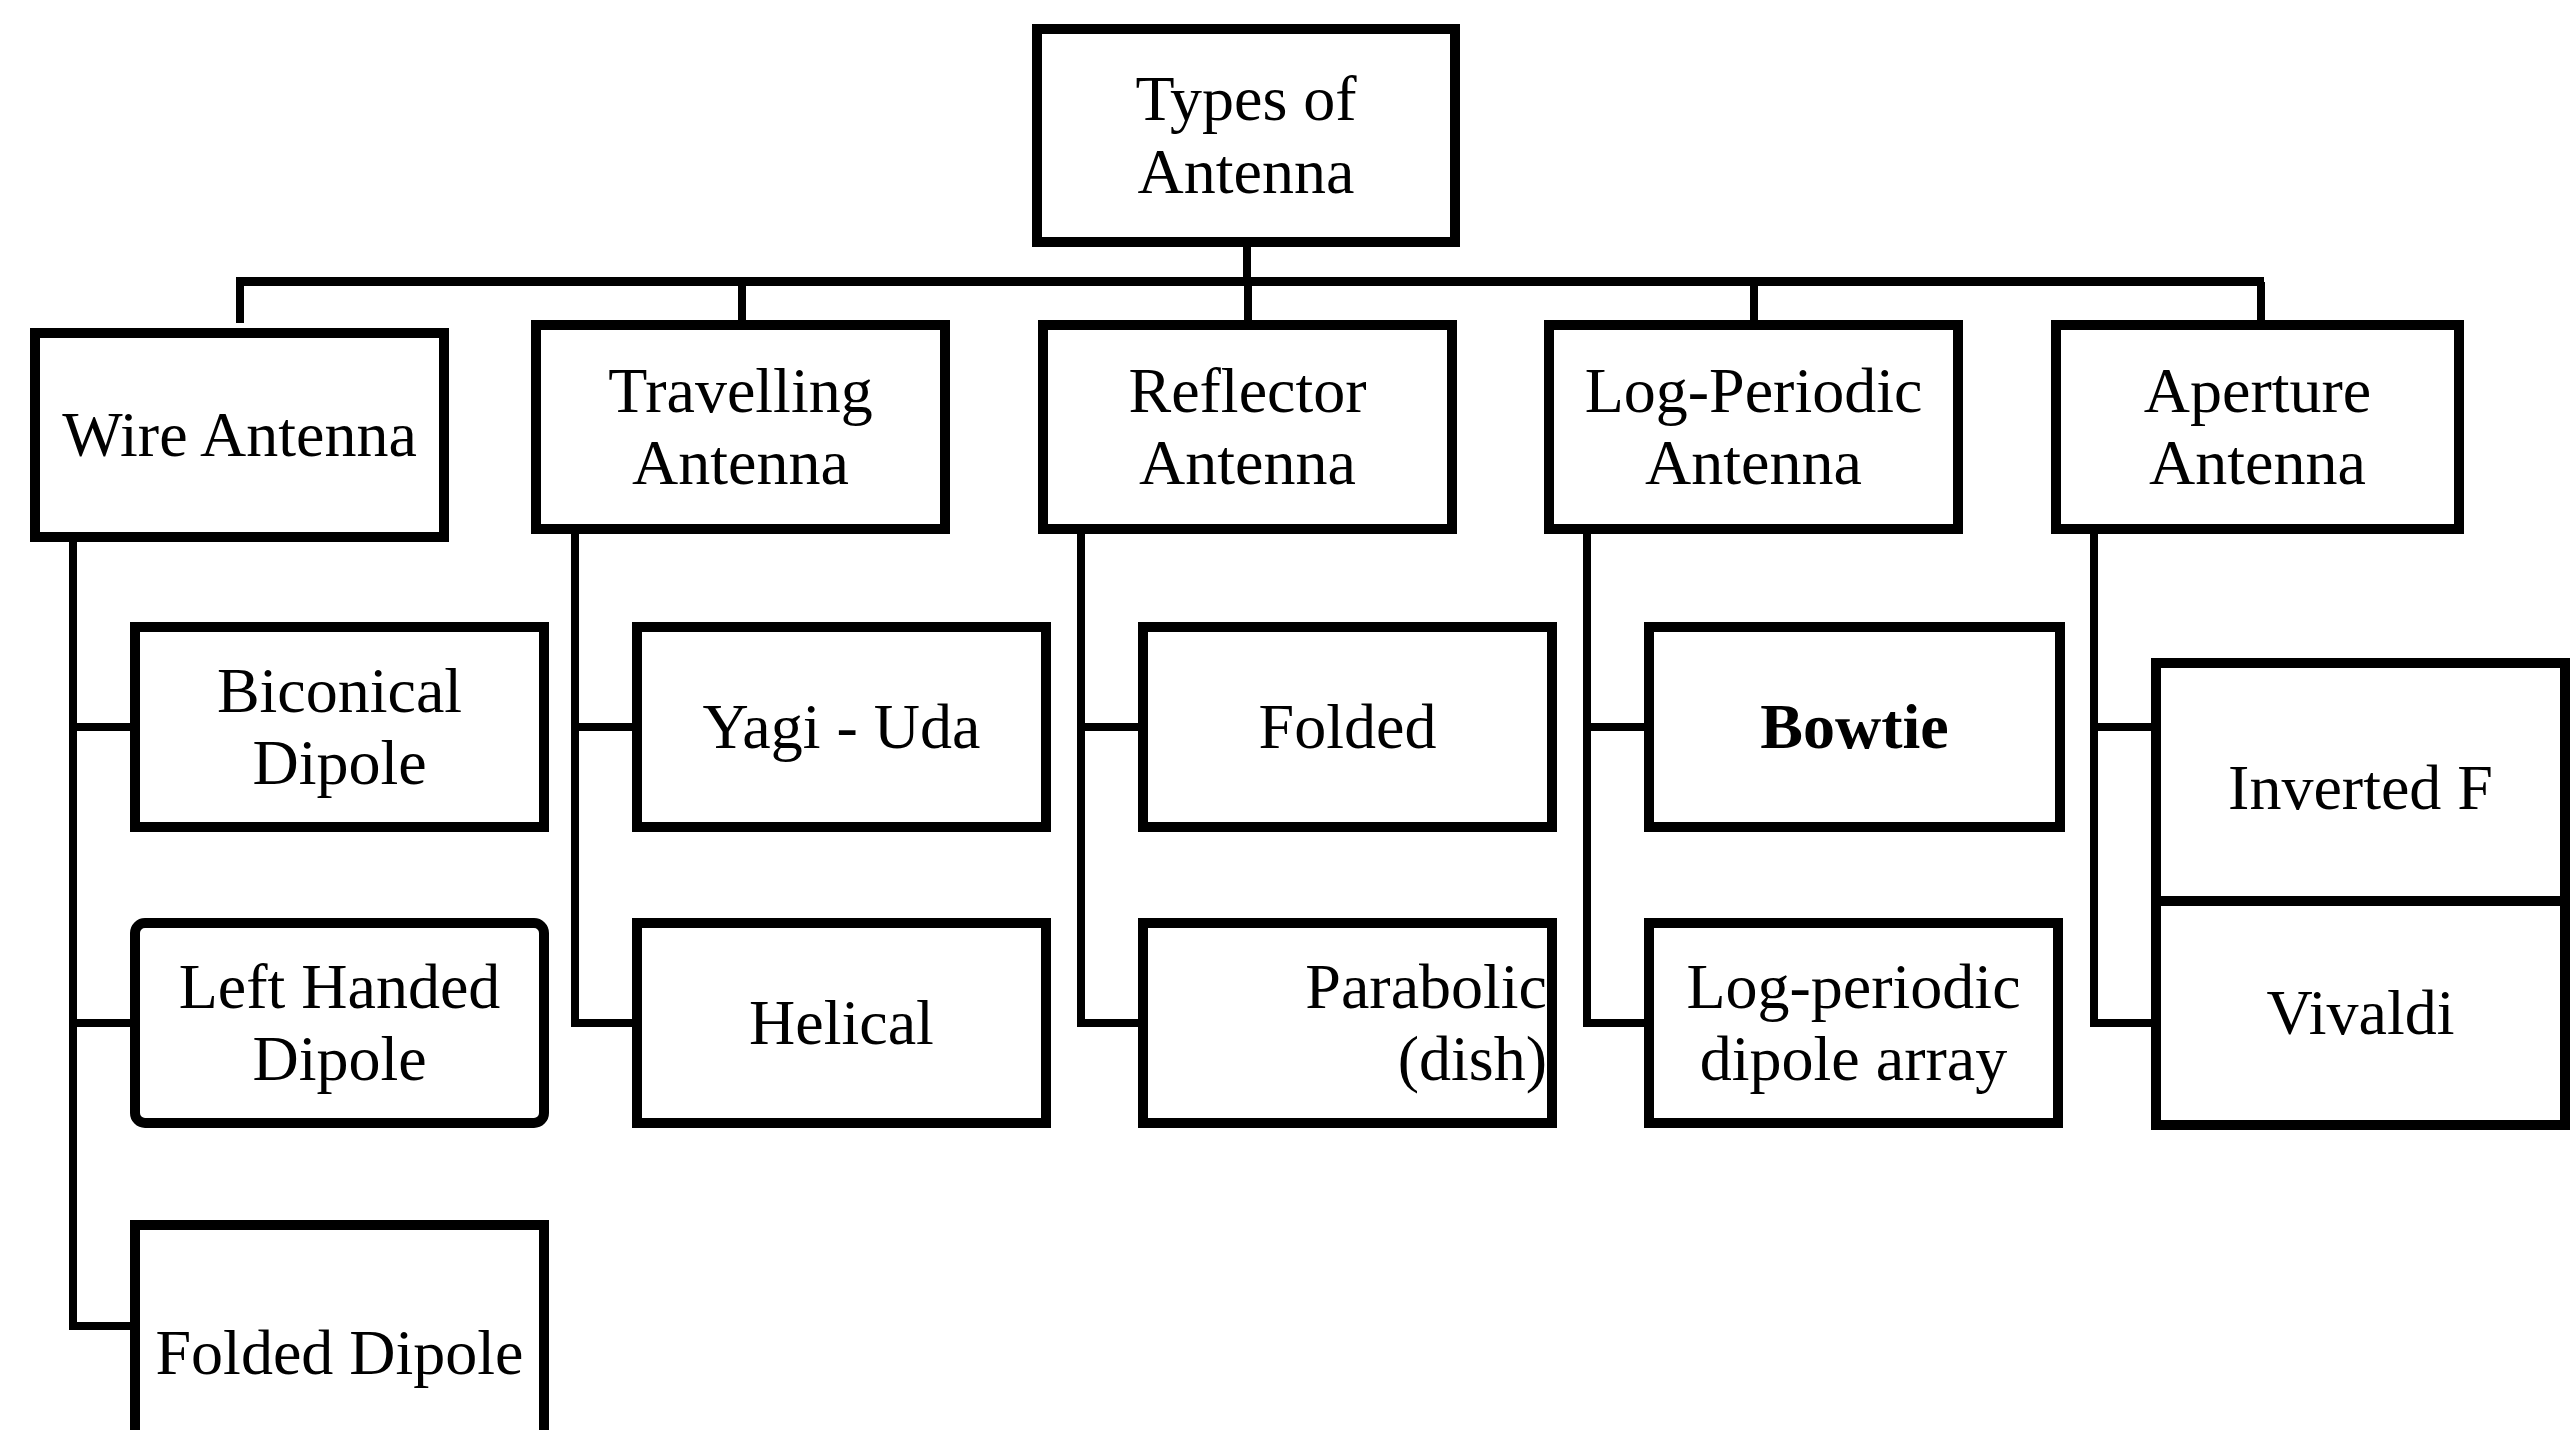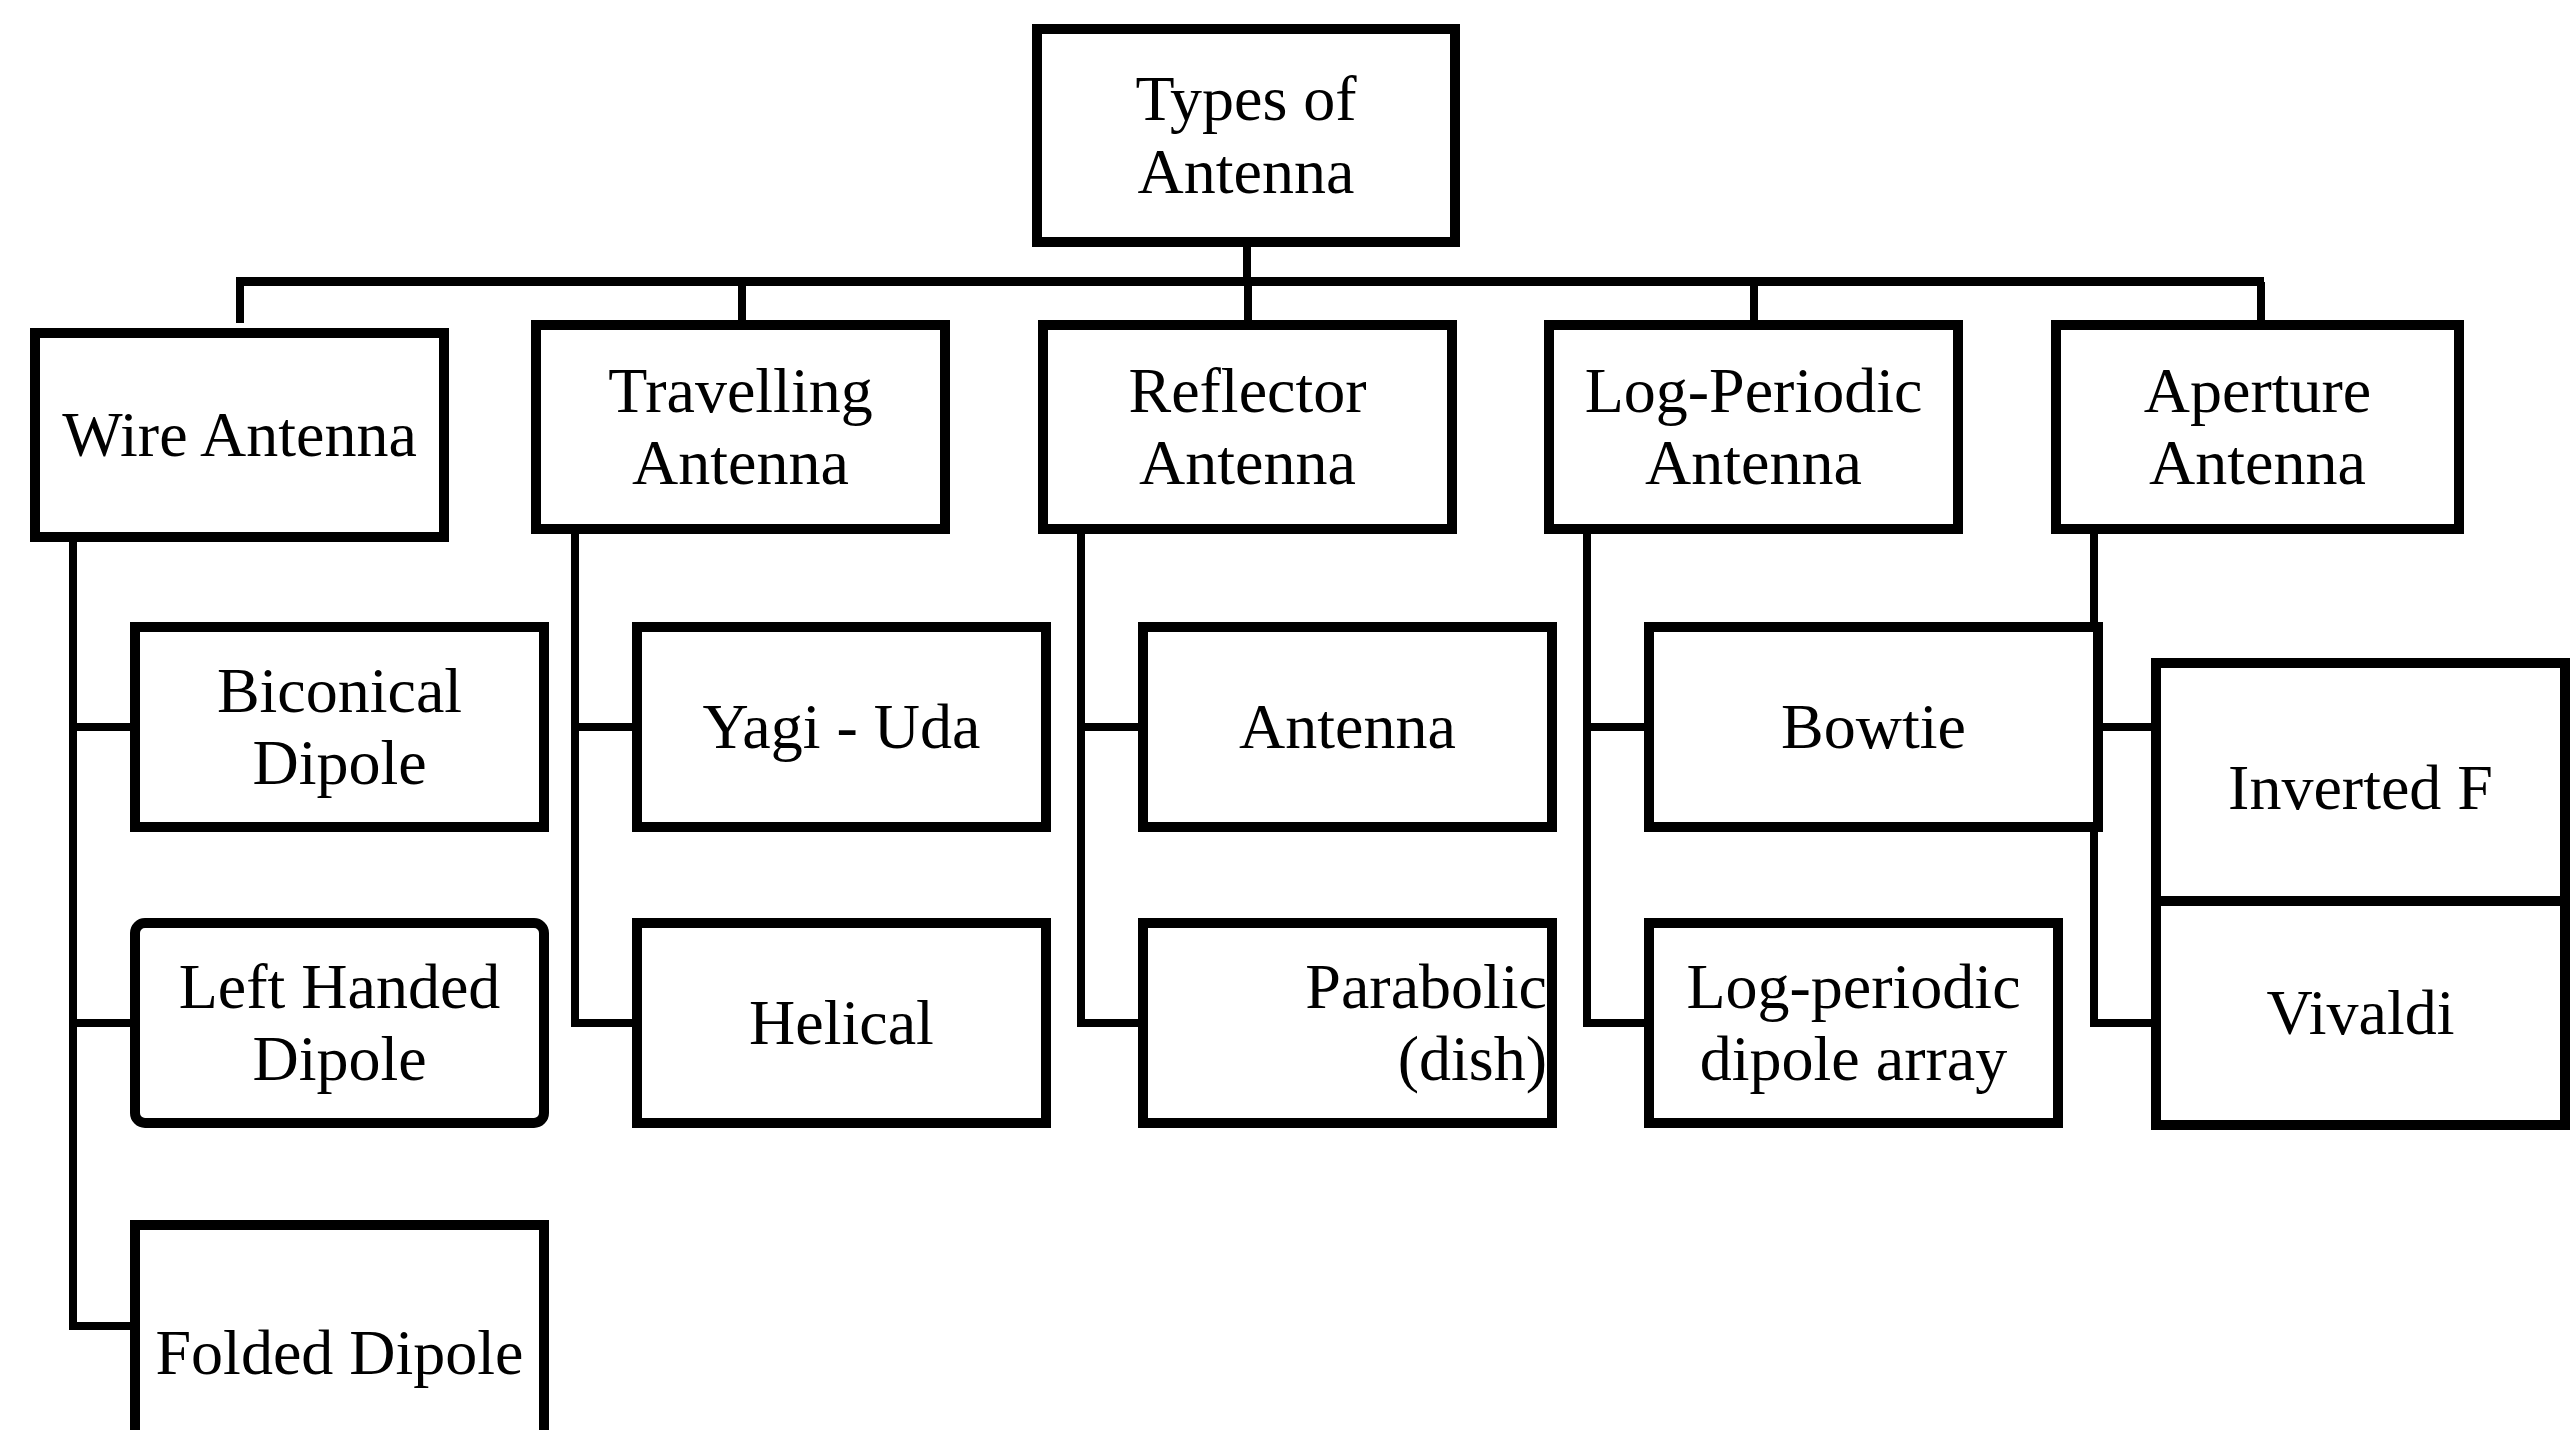--- a/index.html
+++ b/index.html
@@ -98,27 +98,27 @@
   </div>
 
   <div class="box" style="left:632px; top:622px; width:419px; height:210px;">
     <span>Yagi - Uda</span>
   </div>
   <div class="box" style="left:632px; top:918px; width:419px; height:210px;">
     <span>Helical</span>
   </div>
 
   <div class="box" style="left:1138px; top:622px; width:419px; height:210px;">
-    <span>Antenna</span>
+    <span>Folded</span>
   </div>
   <div class="box" style="left:1138px; top:918px; width:419px; height:210px;text-align:right;">
     <span>Parabolic (dish)</span>
   </div>
 
-  <div class="box" style="left:1644px; top:622px; width:459px; height:210px;">
+  <div class="box" style="left:1644px; top:622px; width:421px; height:210px;font-weight:bold;">
     <span>Bowtie</span>
   </div>
   <div class="box" style="left:1644px; top:918px; width:419px; height:210px;">
     <span>Log-periodic dipole array</span>
   </div>
 
   <div class="box" style="left:2151px; top:658px; width:419px; height:260px;">
     <span>Inverted F</span>
   </div>
   <div class="box" style="left:2151px; top:896px; width:419px; height:234px;text-align:right;">

